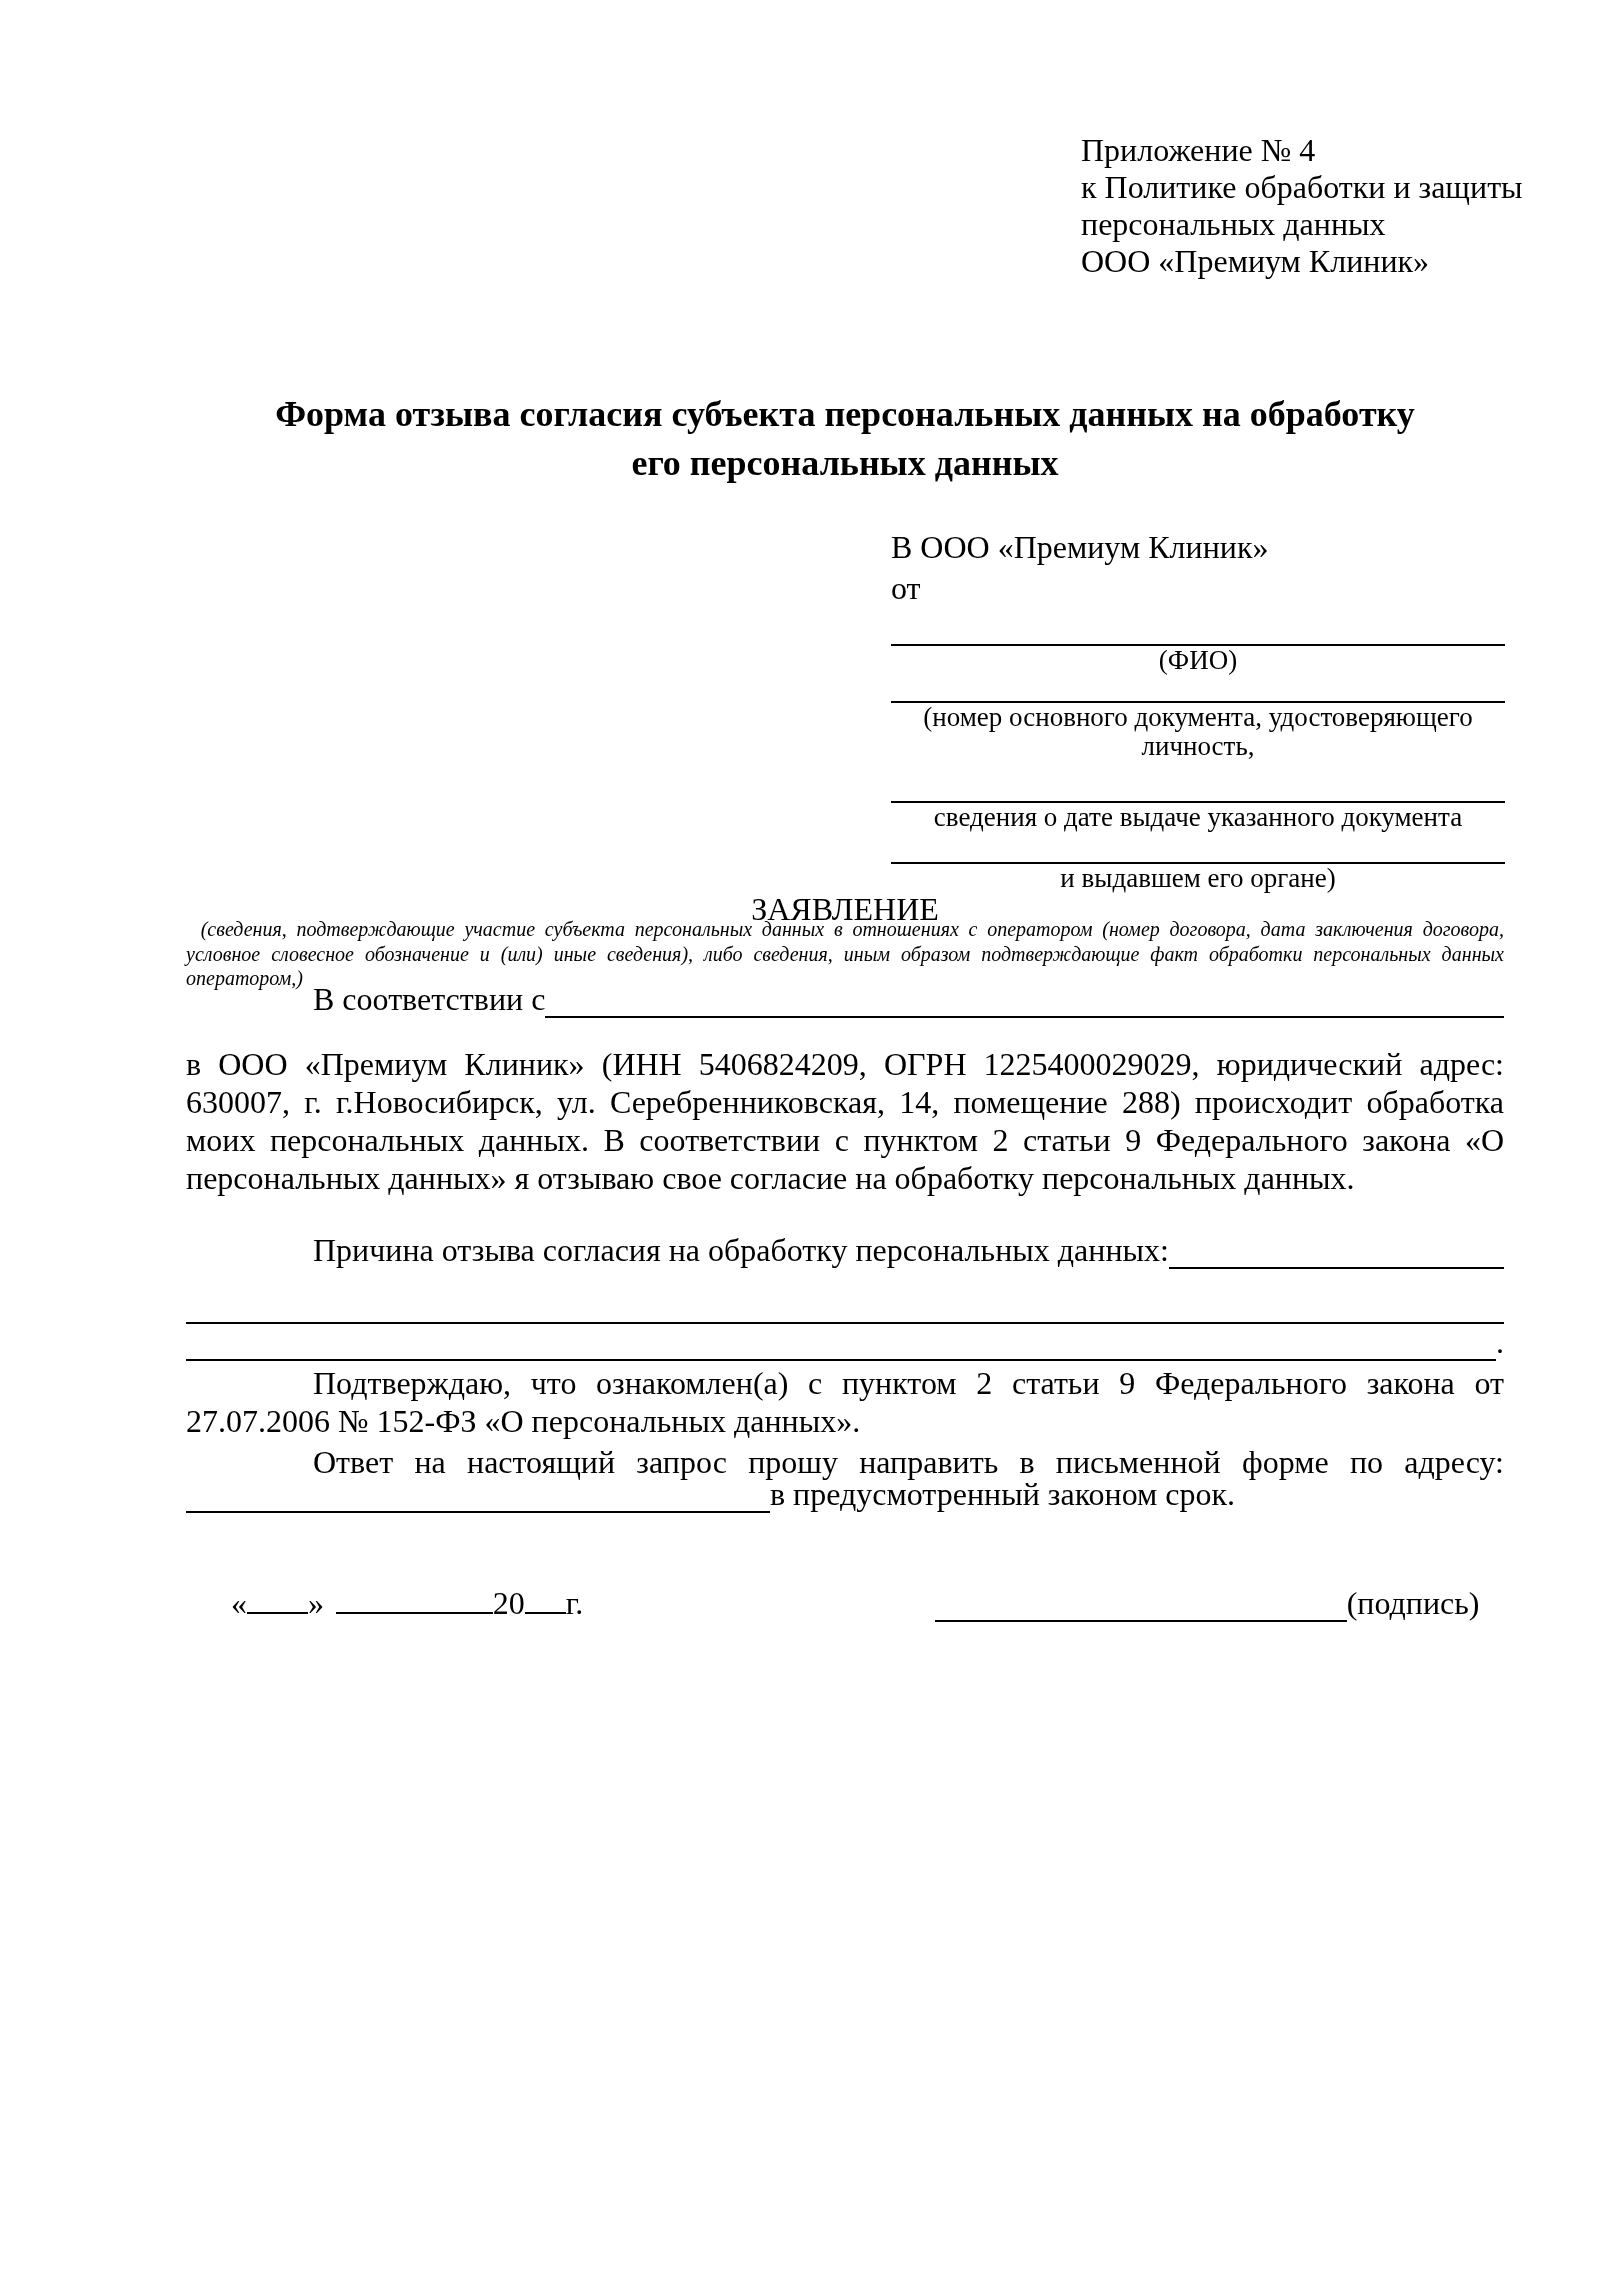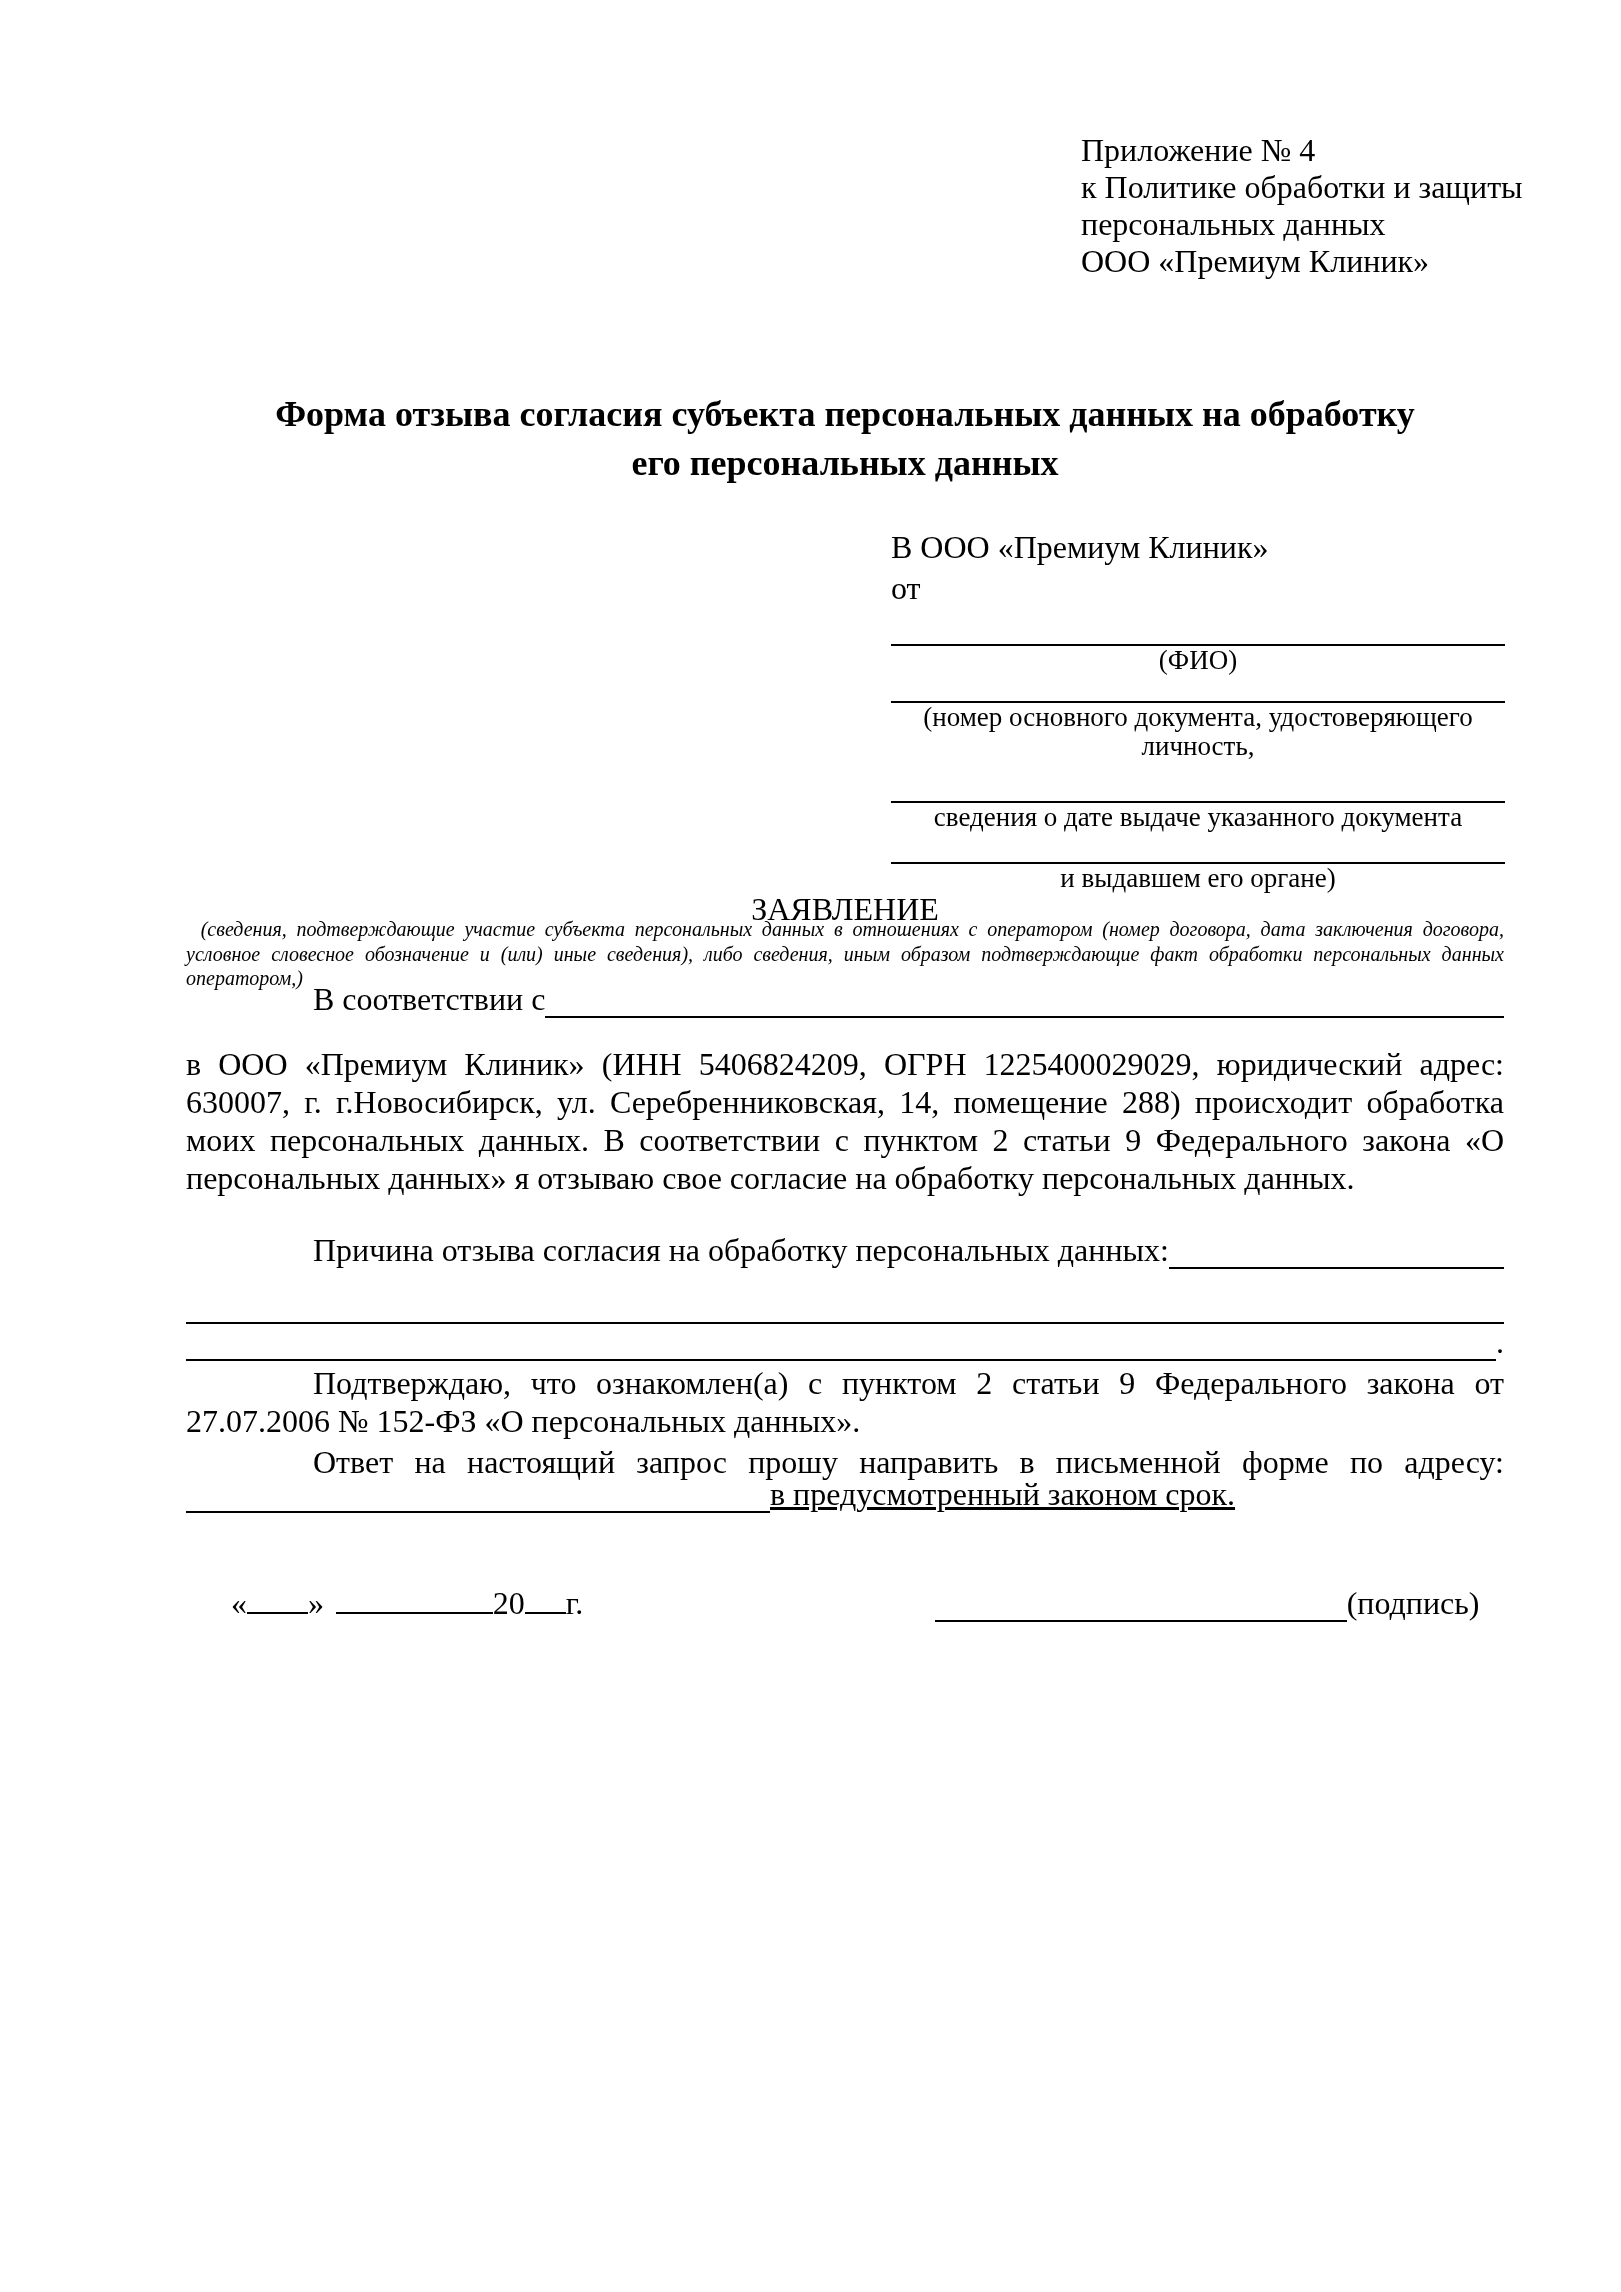--- a/index.html
+++ b/index.html
@@ -47,21 +47,21 @@
   .reason-row .lbl { padding-left:127px; white-space:nowrap; }
 
   .blank1 { top:1289px; height:35px; border-bottom:2.9px solid #000; }
   .blank2-row { top:1323px; }
   .blank2-row .fill { height:35px; }
   .blank2-row .dot { white-space:pre; }
 
   .confirm-par { top:1364px; text-align:justify; text-indent:127px; }
 
   .reply-line1 { top:1443px; text-indent:127px; text-align:justify; text-align-last:justify; }
-  .reply-line2 { top:1475px; display:flex; align-items:flex-end;text-decoration:underline; }
+  .reply-line2 { top:1475px; display:flex; align-items:flex-end; }
   .reply-line2 .fill { width:584px; flex:0 0 auto; border-bottom:2.9px solid #000; height:35px; }
 
   .footer-row { top:1580px; height:45px; display:flex; justify-content:space-between; align-items:center; }
   .date-part { padding-left:45px; white-space:nowrap; }
   .blank-seg { display:inline-block; border-bottom:2.9px solid #000; height:29px; vertical-align:baseline; }
   .seg-day { width:61px; }
   .seg-month { width:157px; margin-left:11.8px; }
   .seg-yy { width:41px; }
   .sign-part { white-space:nowrap; padding-right:24.5px; display:flex; align-items:flex-end; }
   .seg-sign { width:412px; }

